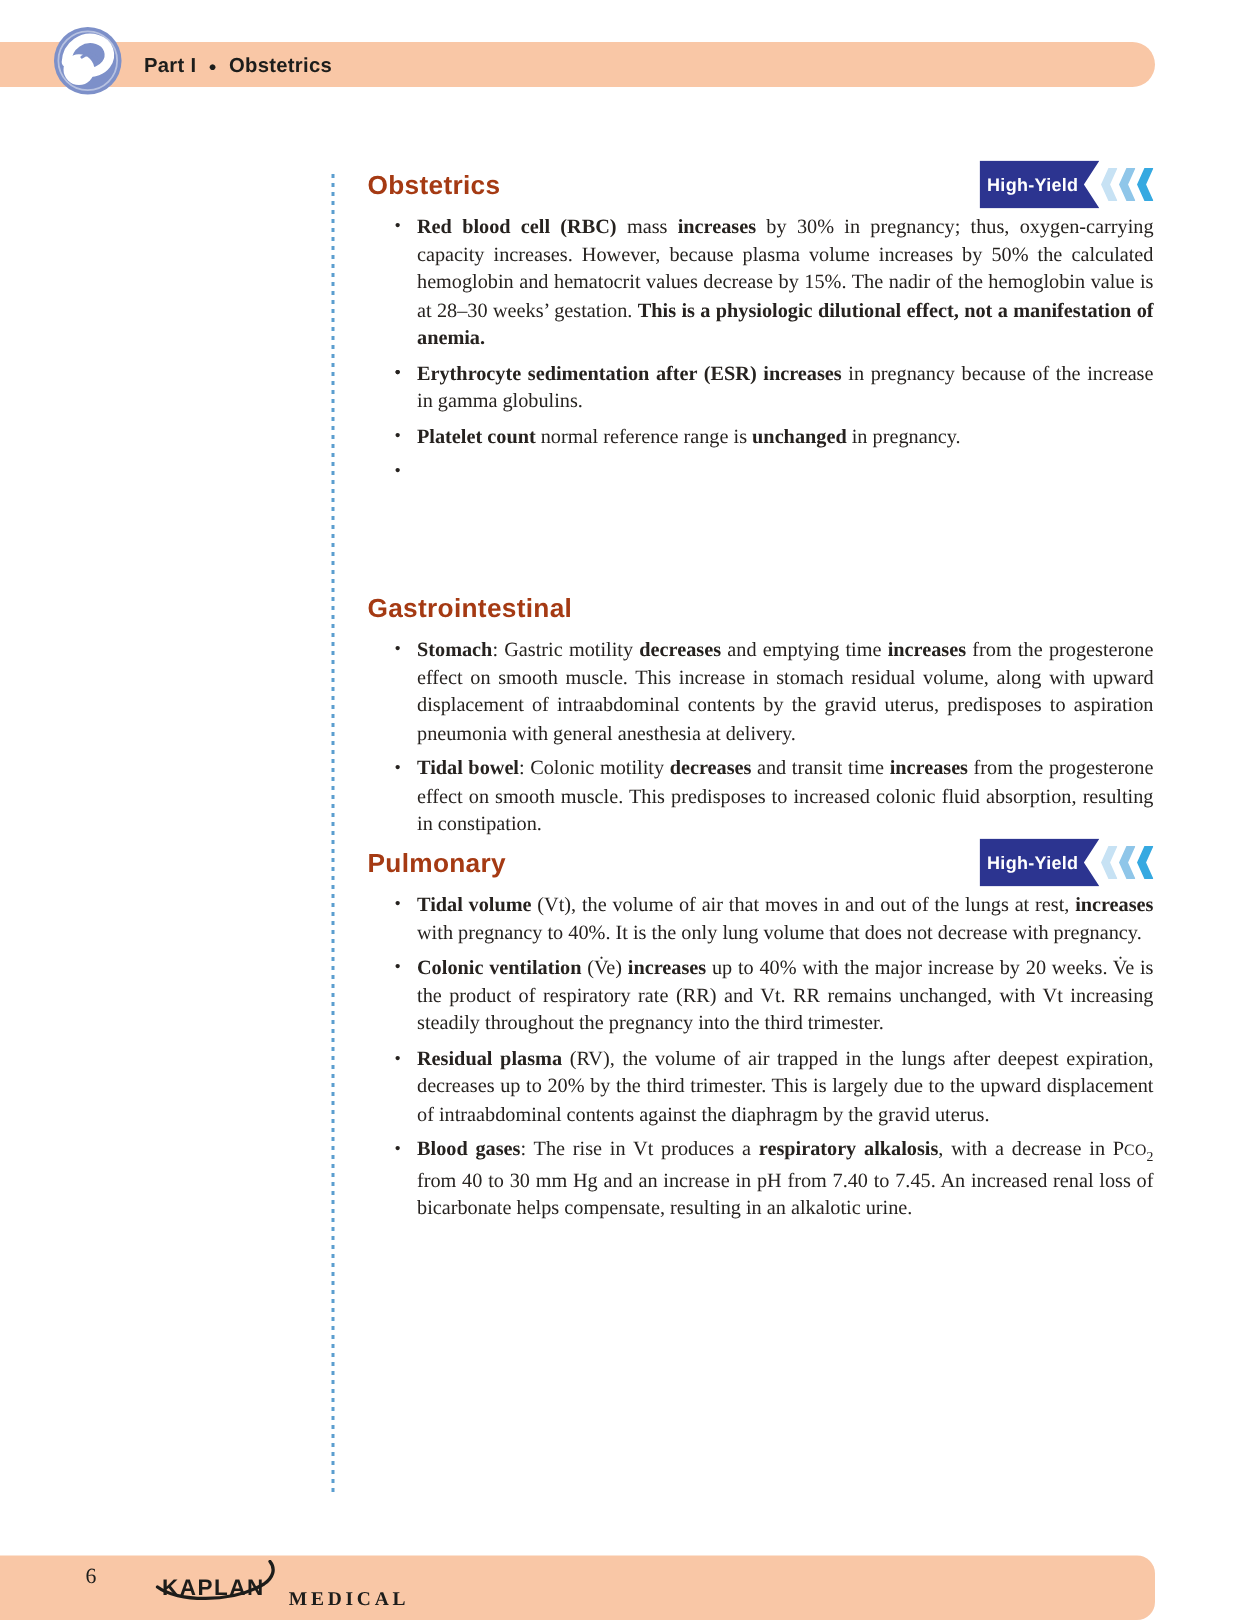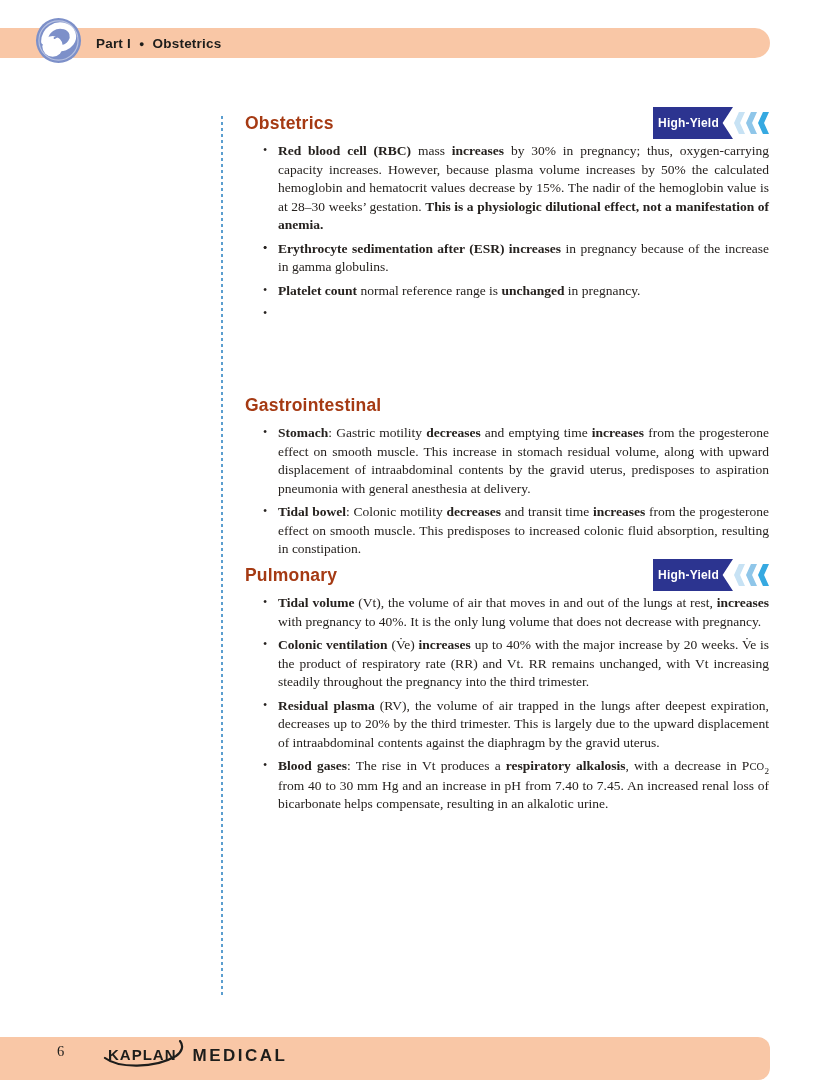--- a/index.html
+++ b/index.html
@@ -73,22 +73,22 @@
     position:absolute;top:1043px;left:57px;font-family:"Liberation Serif", serif;
     font-size:14.5px;color:#1d1d1b;
   }
   .kaplan{position:absolute;top:1043px;left:108px;display:flex;align-items:center;color:#1d1d1b;}
   .kaplan-word{
     position:relative;z-index:1;font-family:"Liberation Sans", sans-serif;font-weight:bold;
     font-size:15px;letter-spacing:1px;
   }
   .kaplan-swoosh{position:absolute;left:-6px;top:-3px;width:92px;height:30px;z-index:0;}
   .medical-word{
-    font-family:Liberation Sans, sans-serif;font-weight:bold;font-size:17px;
-    letter-spacing:2.5px;margin-left:16px;margin-top:3px;
+    font-family:Liberation Serif, serif;font-weight:bold;font-size:13px;
+    letter-spacing:2.5px;margin-left:16px;margin-top:15px;
   }
 </style>
 </head>
 <body>
 
 <div class="page">
 
   <div class="header-bar"></div>
   <div class="logo-circle">
     <svg viewBox="0 0 48 48" width="47" height="47">

